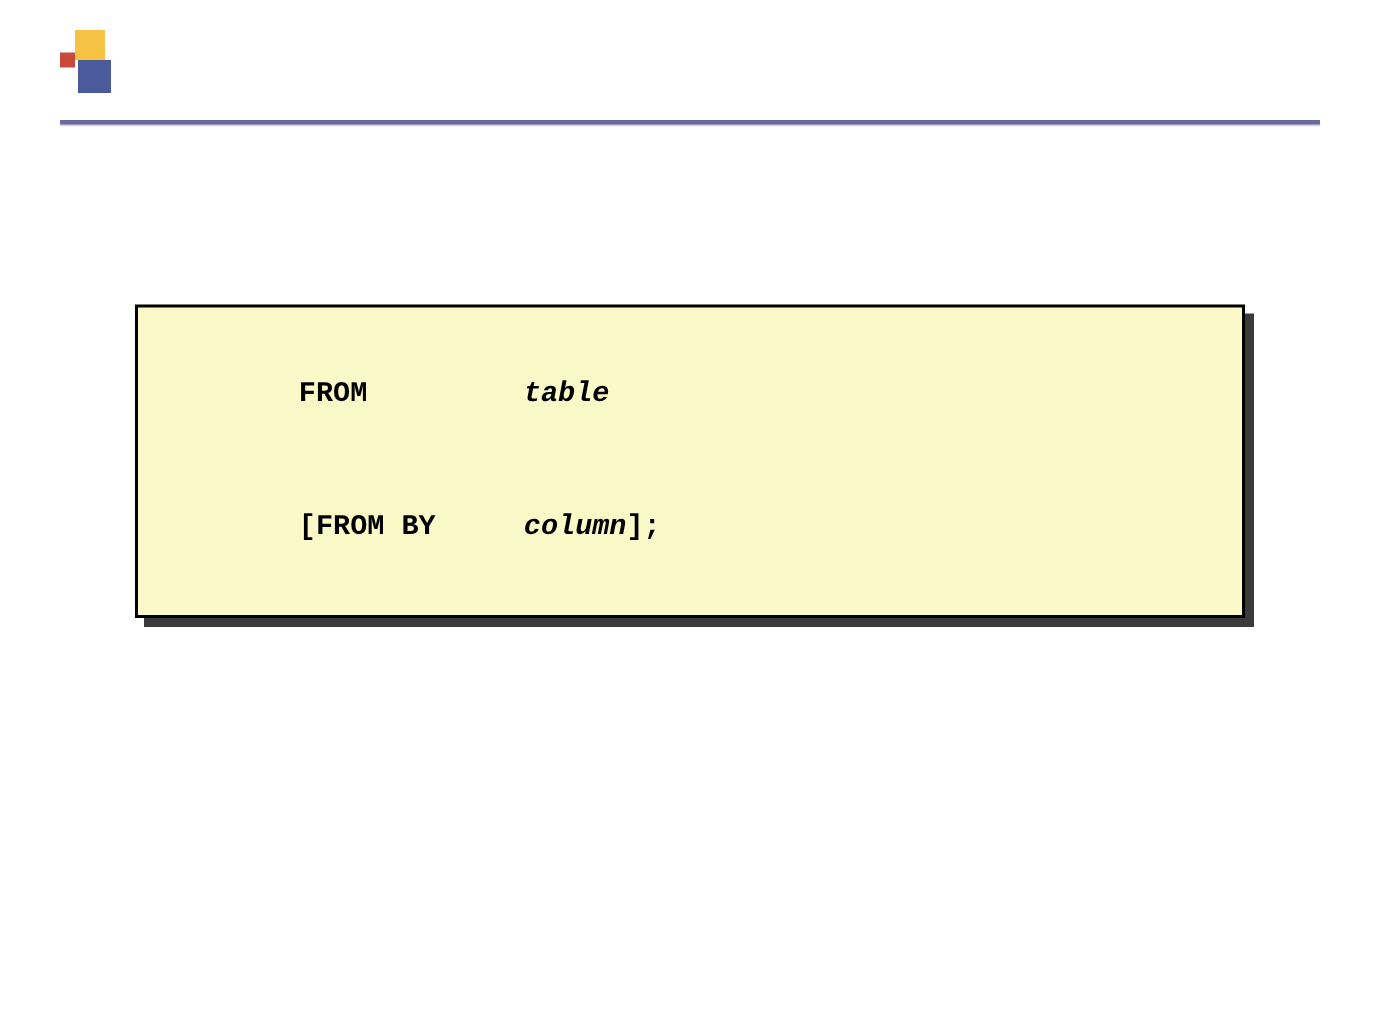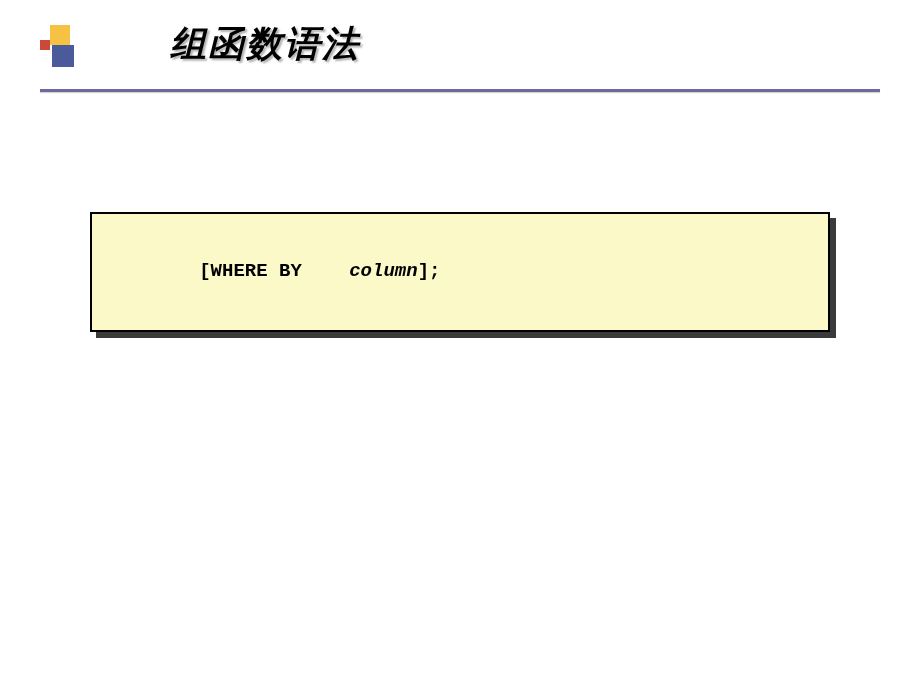--- a/index.html
+++ b/index.html
@@ -102,26 +102,28 @@
 </style>
 </head>
 <body>
 
 <div class="header">
   <div class="logo">
     <div class="logo-yellow"></div>
     <div class="logo-red"></div>
     <div class="logo-blue"></div>
   </div>
-  <div class="title">组函数语法</div>
 </div>
 <div class="divider"></div>
 
 <div class="content">
   <div class="code-box-wrapper">
     <div class="code-box-shadow"></div>
     <div class="code-box">
       <div class="code-line">
-        <span class="col1">[WHERE BY</span><span class="ital">column</span><span>];</span>
+        <span class="col1">FROM</span><span class="ital">table</span>
+      </div>
+      <div class="code-line">
+        <span class="col1">[FROM BY</span><span class="ital">column</span><span>];</span>
       </div>
     </div>
   </div>
 </div>
 
 </body></html>

